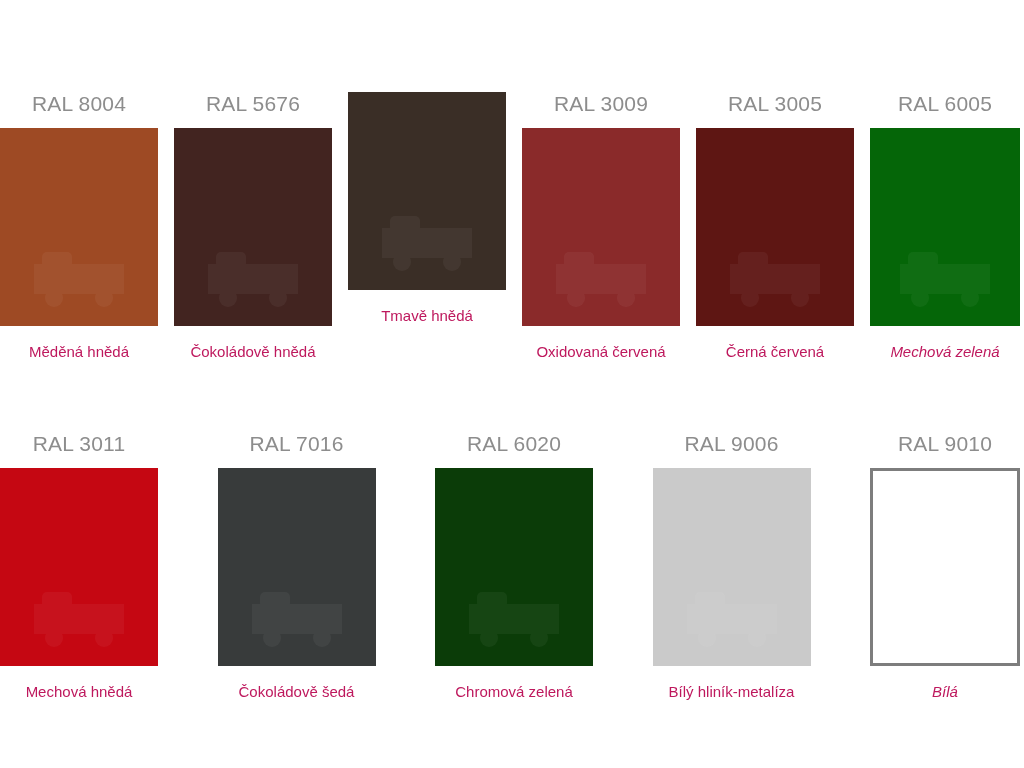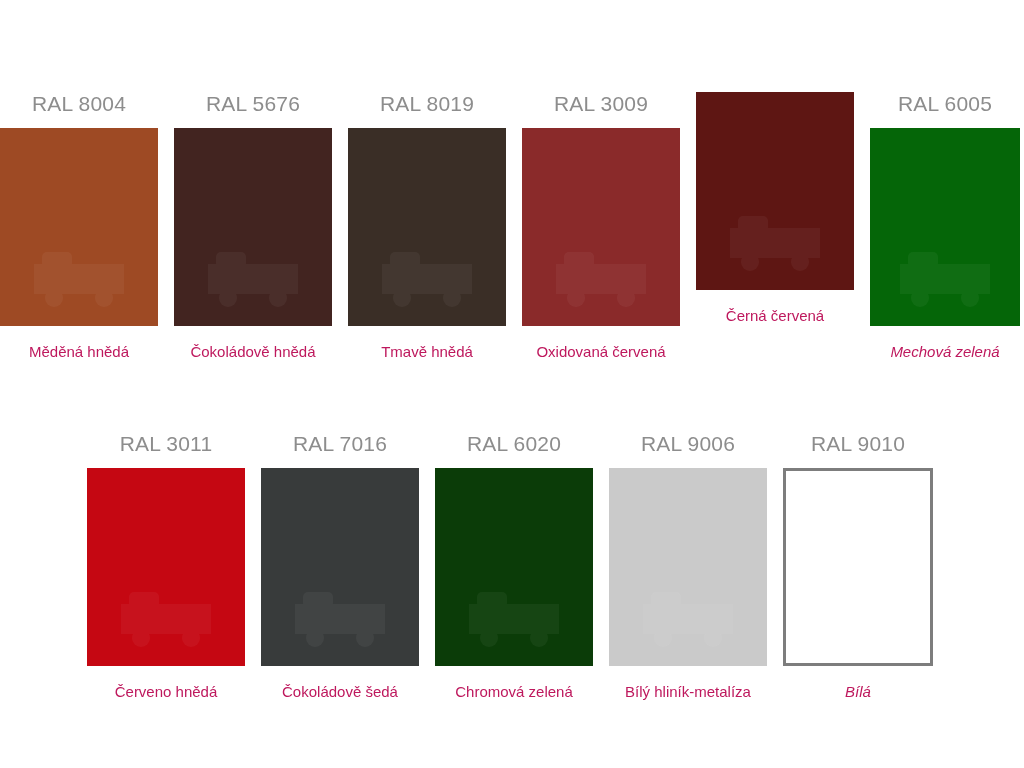--- a/index.html
+++ b/index.html
@@ -24,21 +24,21 @@
     padding: 0;
   }
 
   .row {
     position: absolute;
     left: 0;
     width: 1024px;
     display: flex;
     flex-direction: row;
     align-items: flex-start;
-    justify-content: center;
+    justify-content: space-between;
   }
   .row-1 { top: 92px; }
   .row-2 { top: 432px; }
 
   .swatch-cell {
     width: 174px;
     box-sizing: border-box;
     display: flex;
     flex-direction: column;
     align-items: flex-start;
@@ -126,21 +126,20 @@
               <rect x="10" y="26" width="90" height="30" fill="#ffffff"></rect>
               <rect x="18" y="14" width="30" height="16" rx="5" fill="#ffffff"></rect>
               <circle cx="30" cy="60" r="9" fill="#ffffff"></circle>
               <circle cx="80" cy="60" r="9" fill="#ffffff"></circle>
             </svg>
           </div>
         </div>
         <div class="color-name">Čokoládově hnědá</div>
       </div>
       <div class="swatch-cell">
-        <div class="ral-code">RAL 8019</div>
         <div class="chip" style="background: rgb(58, 46, 38);">
           <div class="watermark">
             <svg viewBox="0 0 110 74" xmlns="http://www.w3.org/2000/svg">
               <rect x="10" y="26" width="90" height="30" fill="#ffffff"></rect>
               <rect x="18" y="14" width="30" height="16" rx="5" fill="#ffffff"></rect>
               <circle cx="30" cy="60" r="9" fill="#ffffff"></circle>
               <circle cx="80" cy="60" r="9" fill="#ffffff"></circle>
             </svg>
           </div>
         </div>
@@ -154,20 +153,21 @@
               <rect x="10" y="26" width="90" height="30" fill="#ffffff"></rect>
               <rect x="18" y="14" width="30" height="16" rx="5" fill="#ffffff"></rect>
               <circle cx="30" cy="60" r="9" fill="#ffffff"></circle>
               <circle cx="80" cy="60" r="9" fill="#ffffff"></circle>
             </svg>
           </div>
         </div>
         <div class="color-name">Oxidovaná červená</div>
       </div>
       <div class="swatch-cell">
+        <div class="ral-code">RAL 3005</div>
         <div class="chip" style="background: rgb(94, 22, 19);">
           <div class="watermark">
             <svg viewBox="0 0 110 74" xmlns="http://www.w3.org/2000/svg">
               <rect x="10" y="26" width="90" height="30" fill="#ffffff"></rect>
               <rect x="18" y="14" width="30" height="16" rx="5" fill="#ffffff"></rect>
               <circle cx="30" cy="60" r="9" fill="#ffffff"></circle>
               <circle cx="80" cy="60" r="9" fill="#ffffff"></circle>
             </svg>
           </div>
         </div>
@@ -194,21 +194,21 @@
         <div class="chip" style="background: rgb(197, 7, 18);">
           <div class="watermark">
             <svg viewBox="0 0 110 74" xmlns="http://www.w3.org/2000/svg">
               <rect x="10" y="26" width="90" height="30" fill="#ffffff"></rect>
               <rect x="18" y="14" width="30" height="16" rx="5" fill="#ffffff"></rect>
               <circle cx="30" cy="60" r="9" fill="#ffffff"></circle>
               <circle cx="80" cy="60" r="9" fill="#ffffff"></circle>
             </svg>
           </div>
         </div>
-        <div class="color-name">Červeno hnědá</div>
+        <div class="color-name">Mechová hnědá</div>
       </div>
       <div class="swatch-cell">
         <div class="ral-code">RAL 7016</div>
         <div class="chip" style="background: rgb(56, 59, 59);">
           <div class="watermark">
             <svg viewBox="0 0 110 74" xmlns="http://www.w3.org/2000/svg">
               <rect x="10" y="26" width="90" height="30" fill="#ffffff"></rect>
               <rect x="18" y="14" width="30" height="16" rx="5" fill="#ffffff"></rect>
               <circle cx="30" cy="60" r="9" fill="#ffffff"></circle>
               <circle cx="80" cy="60" r="9" fill="#ffffff"></circle>

